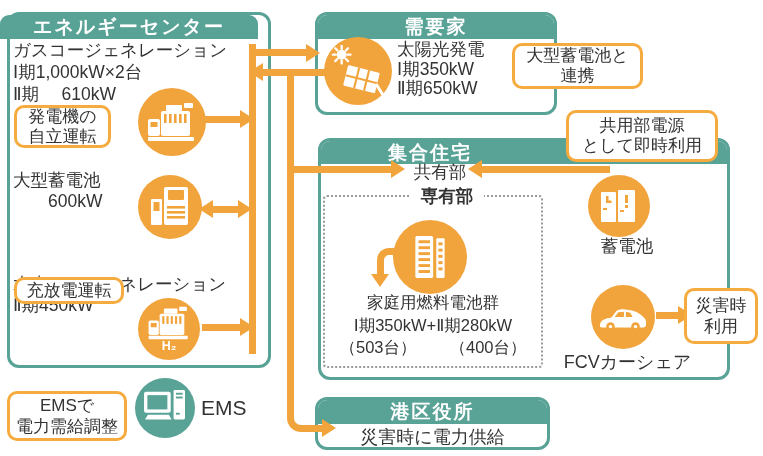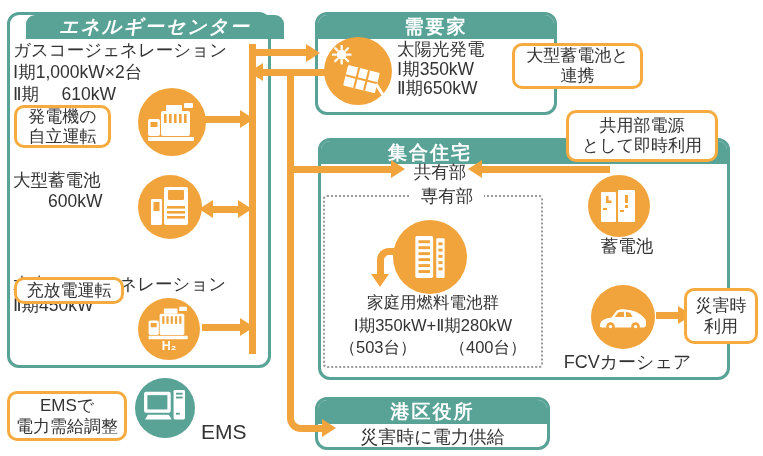--- a/index.html
+++ b/index.html
@@ -26,21 +26,21 @@
   .dottedbox{position:absolute;border:2px dotted #9a9a9a;border-radius:4px;z-index:2;box-sizing:border-box;}
   .whitebg{background:#fff;}
   .ctr{text-align:center;}
 </style>
 </head>
 <body>
 
 <div id="canvas">
 
   <div class="tealbox" style="left:7px;top:12px;width:264px;height:356px;"></div>
-  <div class="theader" style="left:26px;top:15px;width:258px;height:24px;font-style:italic;">
+  <div class="theader" style="left:0;top:15px;width:258px;height:24px;">
     <span>エネルギーセンター</span>
   </div>
 
   <div class="txt" style="left:13px;top:39px;">ガスコージェネレーション
 Ⅰ期1,000kW×2台
 Ⅱ期　 610kW</div>
   <div class="olabel" style="left:14px;top:105px;width:97px;height:43px;">発電機の
 自立運転</div>
 
   <div class="circle" style="left:138px;top:88px;width:68px;height:68px;">
@@ -109,21 +109,21 @@
     <svg width="46" height="40" viewBox="0 0 48 42">
       <rect x="2" y="4" width="28" height="22" rx="2" fill="#fff"></rect>
       <rect x="5.5" y="7.5" width="21" height="15" fill="#58a296"></rect>
       <path d="M6,28 L28,28 L31,33 L3,33 Z" fill="#fff"></path>
       <rect x="33" y="2" width="12" height="31" rx="1.5" fill="#fff"></rect>
       <rect x="35.5" y="5" width="7" height="2" fill="#58a296"></rect>
       <rect x="35.5" y="9" width="7" height="2" fill="#58a296"></rect>
       <rect x="35.5" y="26" width="4" height="2" fill="#58a296"></rect>
     </svg>
   </div>
-  <div class="abs" style="left:201px;top:420px;font-size:21px;z-index:3;">EMS</div>
+  <div class="abs" style="left:201px;top:396px;font-size:21px;z-index:3;">EMS</div>
 
   <div class="vline" style="left:249px;top:44px;height:310px;"></div>
   <div class="vline" style="left:287px;top:69px;height:338px;"></div>
 
   <div class="hline" style="left:252px;top:49px;width:54px;"></div>
   <div class="tri-r" style="left:306px;top:44px;"></div>
 
   <div class="hline" style="left:262px;top:69px;width:66px;"></div>
   <div class="tri-l" style="left:249px;top:63px;"></div>
 
@@ -168,21 +168,21 @@
 
   <div class="olabel" style="left:512px;top:43px;width:131px;height:46px;">大型蓄電池と
 連携</div>
 
   <div class="tealbox" style="left:318px;top:138px;width:412px;height:242px;"></div>
   <div class="theader" style="left:321px;top:141px;width:406px;height:23px;justify-content:flex-start;">
     <span style="width:218px;text-align:center;">集合住宅</span>
   </div>
 
   <div class="txt ctr" style="left:404px;top:161px;width:72px;">共有部</div>
-  <div class="txt ctr whitebg" style="left:410px;top:185px;width:74px;z-index:3;">専有部</div>
+  <div class="txt ctr whitebg" style="left:410px;top:185px;width:74px;z-index:3;font-weight:bold;">専有部</div>
 
   <div class="hline" style="left:482px;top:166px;width:128px;"></div>
   <div class="tri-l" style="left:468px;top:160px;"></div>
 
   <div class="dottedbox" style="left:323px;top:195px;width:220px;height:173px;"></div>
 
   <div class="circle" style="left:393px;top:220px;width:74px;height:74px;">
     <svg width="42" height="46" viewBox="0 0 40 44">
       <rect x="6" y="2" width="17" height="40" rx="1.5" fill="#fff"></rect>
       <rect x="9" y="6" width="11" height="2.8" fill="#f2a43c"></rect>

